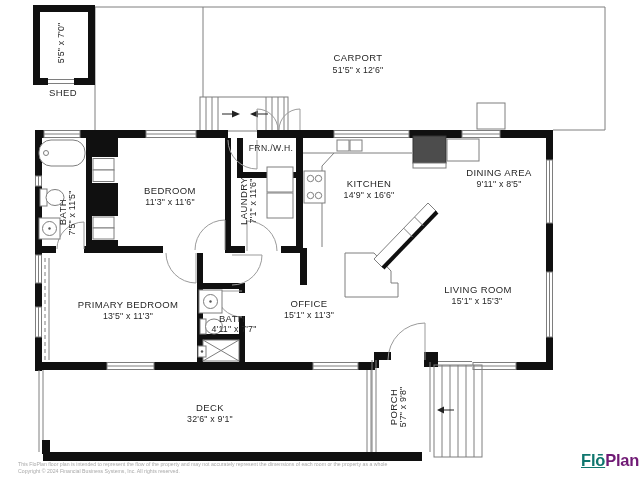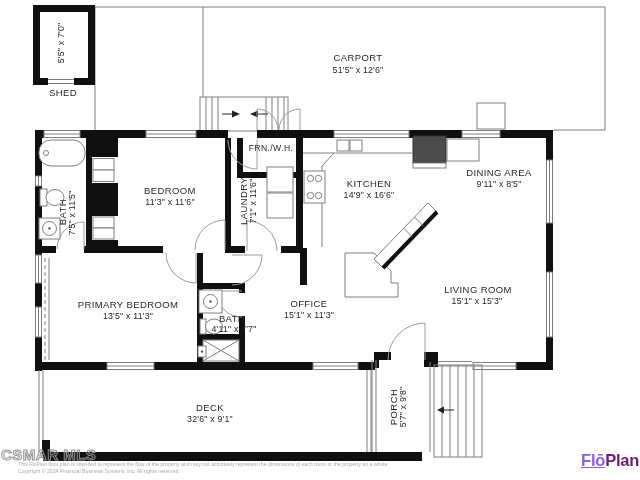--- a/index.html
+++ b/index.html
@@ -15,21 +15,21 @@
        letter-spacing:.4px;text-anchor:middle;dominant-baseline:middle;}
   .dims{font-size:8.8px;letter-spacing:.2px;}
   .small{font-size:8.6px;}
   .dark{fill:#4c4c4c;stroke:#333;stroke-width:1;}
   #watermark{position:absolute;left:1px;top:446px;font-size:15px;font-weight:bold;
              letter-spacing:.5px;color:transparent;-webkit-text-stroke:1px #8f8f8f;z-index:3;}
   #disclaimer{position:absolute;left:18px;top:461px;z-index:3;color:#a9a9a9;
               font-size:5.2px;line-height:7px;white-space:nowrap;}
   #logo{position:absolute;left:581px;top:451px;z-index:3;font-size:16.5px;font-weight:bold;
         letter-spacing:-.2px;}
-  #logo .flo{color:#8b5cf6;text-decoration:underline;}
+  #logo .flo{color:#0f766e;text-decoration:underline;}
   #logo .plan{color:#701a75;}
 </style>
 </head>
 <body>
 
 <div id="plan">
 <svg width="640" height="480" viewBox="0 0 640 480">
 
   <g>
     <path class="thin" d="M95 130 L95 7 L605 7 L605 130 L553 130"></path>
@@ -353,21 +353,20 @@
     <text class="lbl dims" x="309" y="316">15'1" x 11'3"</text>
 
     <text class="lbl" x="210" y="408">DECK</text>
     <text class="lbl dims" x="210" y="420">32'6" x 9'1"</text>
 
     <text class="lbl" x="394" y="407" transform="rotate(-90 394 407)">PORCH</text>
     <text class="lbl dims" x="404" y="407" transform="rotate(-90 404 407)">5'7" x 9'8"</text>
   </g>
 </svg>
 
-  <div id="watermark">CSMAR MLS</div>
 
   <div id="disclaimer">
     <div>This FloPlan floor plan is intended to represent the flow of the property and may not accurately represent the dimensions of each room or the property as a whole</div>
     <div>Copyright © 2024 Financial Business Systems, Inc. All rights reserved.</div>
   </div>
 
   <div id="logo"><span class="flo">Flō</span><span class="plan">Plan</span></div>
 </div>
 
 </body></html>

